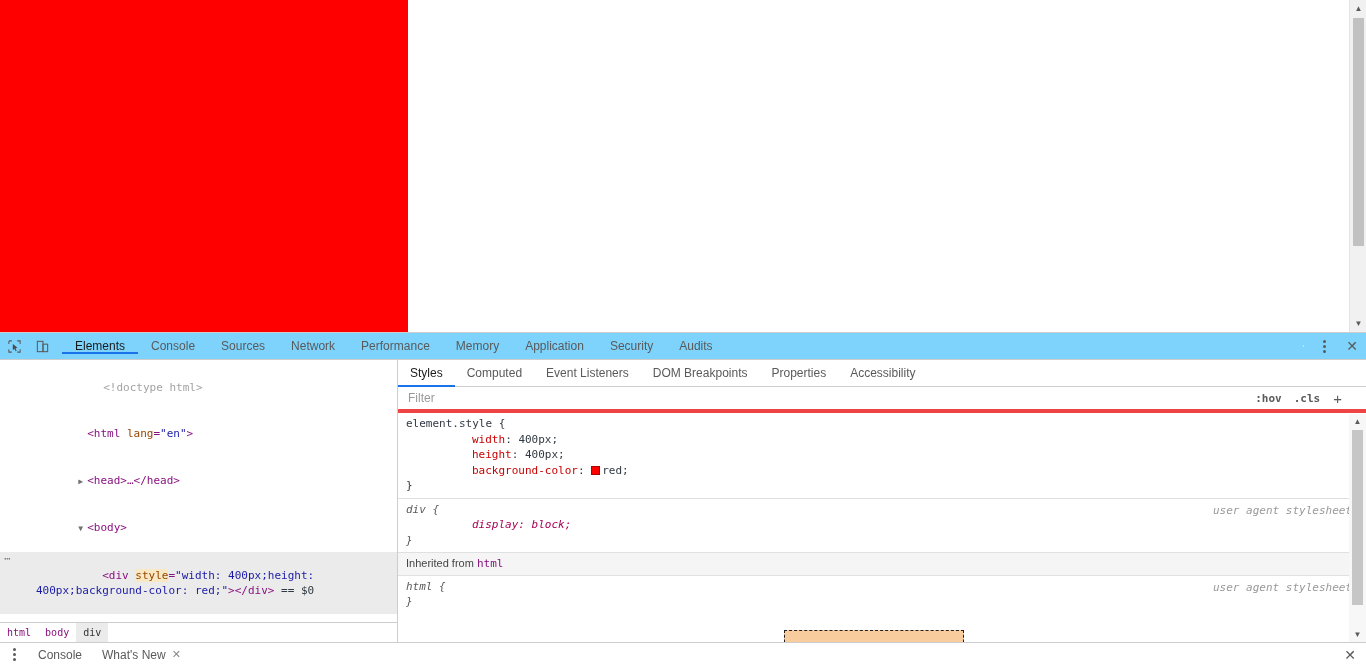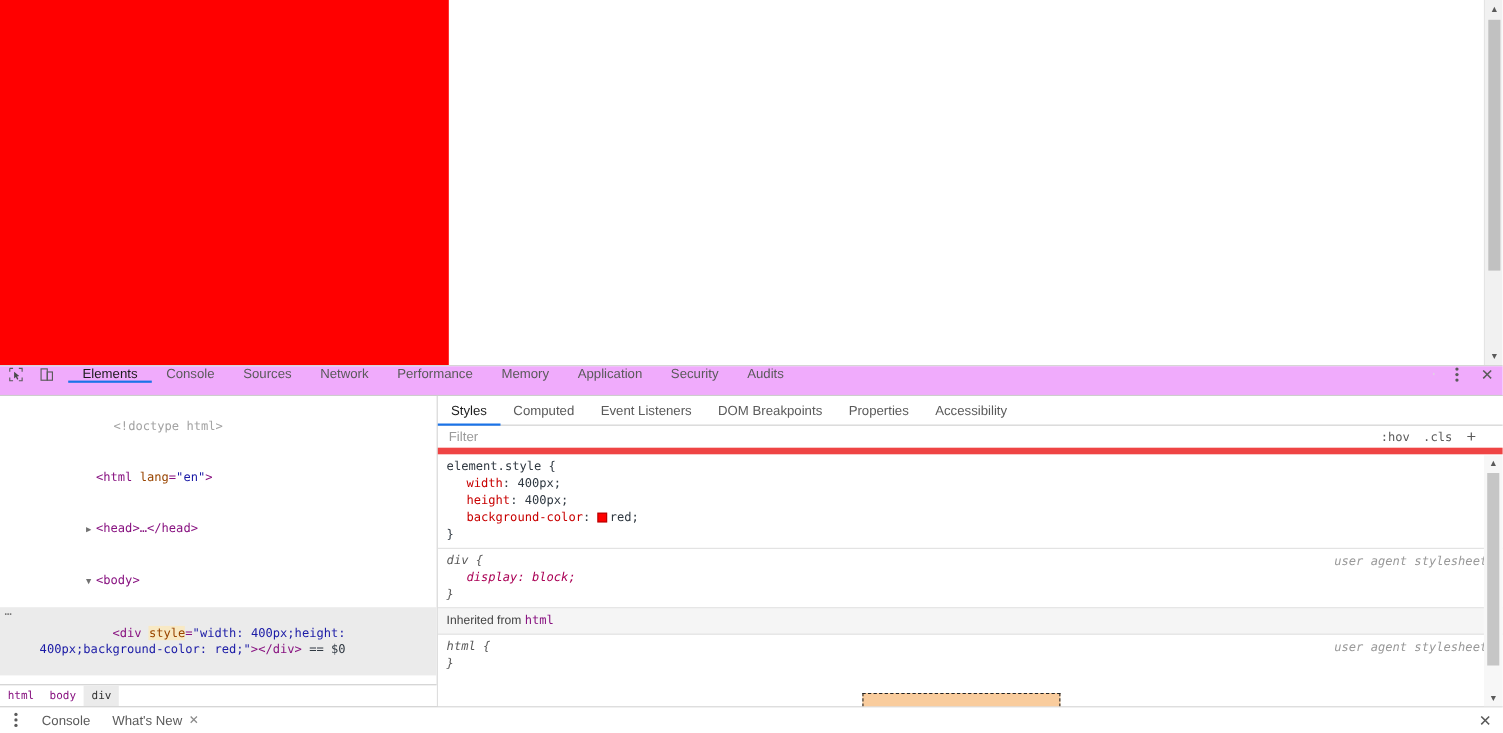--- a/index.html
+++ b/index.html
@@ -49,23 +49,23 @@
     position: absolute; left: 0; top: 332px;
     width: 1366px; height: 334px;
     background: #ffffff;
     border-top: 1px solid #cdcdcd;
     display: flex; flex-direction: column;
   }
 
   
   #dt-toolbar {
     height: 27px; min-height: 27px;
-    display: flex; align-items: flex-start;
+    display: flex; align-items: center;
     border-bottom: 1px solid #cdcdcd;
-    background: #f0abfc;
+    background: #7dd3fc;
     position: relative;
   }
   .tb-icon-btn {
     width: 28px; display: flex; align-items: center; justify-content: center;
     cursor: pointer;
   }
   .tb-sep {
     width: 1px; background: #dcdcdc; margin: 5px 3px 5px 2px;
   }
   #dt-tabs { display: flex; align-items: stretch; }
@@ -159,32 +159,32 @@
     position: relative; white-space: nowrap;
   }
   .st-tab.active { color: #1a1a1a; }
   .st-tab.active::after {
     content: ""; position: absolute; left: 0; right: 0; bottom: -1px;
     height: 2px; background: #1a73e8;
   }
   #filter-row {
     height: 26px; min-height: 26px;
     display: flex; align-items: center;
-    border-bottom: 6px solid #ef4444;
+    border-bottom: 4px solid #ef4444;
     padding-left: 8px;
   }
   #filter-input {
     flex: 1; border: none; outline: none;
     font-size: 12px; color: #333; background: transparent;
     font-family: "Liberation Sans", sans-serif;
   }
   #filter-input::placeholder { color: #9a9a9a; }
   .filter-tool {
     font-family: "DejaVu Sans Mono", "Liberation Mono", monospace;
-    font-size: 11px; color: #5a5a5a; padding: 0 6px; cursor: pointer;
+    font-size: 11px; color: #5a5a5a; padding: 0 6px; cursor: pointer; font-weight: bold;
   }
   .plus-btn {
     padding: 0 7px; font-size: 15px; color: #5a5a5a; cursor: pointer;
     display: flex; align-items: center; position: relative;
   }
 
   #rules {
     flex: 1; overflow: hidden; min-height: 0;
     font-family: "DejaVu Sans Mono", "Liberation Mono", monospace;
     font-size: 11px; line-height: 15.5px; color: #303942;
@@ -196,21 +196,21 @@
     position: relative;
   }
   .rule .origin {
     position: absolute; right: 14px; top: 4px;
     font-style: italic; color: #999; font-size: 11px;
   }
   .sel { color: #303942; }
   .sel.ua { font-style: italic; color: #5a5a5a; }
   .prop { color: #c80000; padding-left: 18px; display: block; }
   .prop.ua { font-style: italic; color: #d06; }
-  .prop .pname { color: #c80000; }
+  .prop .pname { color: #c80000; margin-left: 48px; }
   .prop .pval { color: #303942; }
   .prop.ua .pname, .prop.ua .pval { color: #a05; }
   .inherited-row {
     padding: 3px 8px; background: #f5f5f5;
     border-bottom: 1px solid #e0e0e0;
     font-family: "Liberation Sans", sans-serif; font-size: 11px; color: #444;
   }
   .inherited-row .src {
     font-family: "DejaVu Sans Mono", "Liberation Mono", monospace;
     color: #881280;

